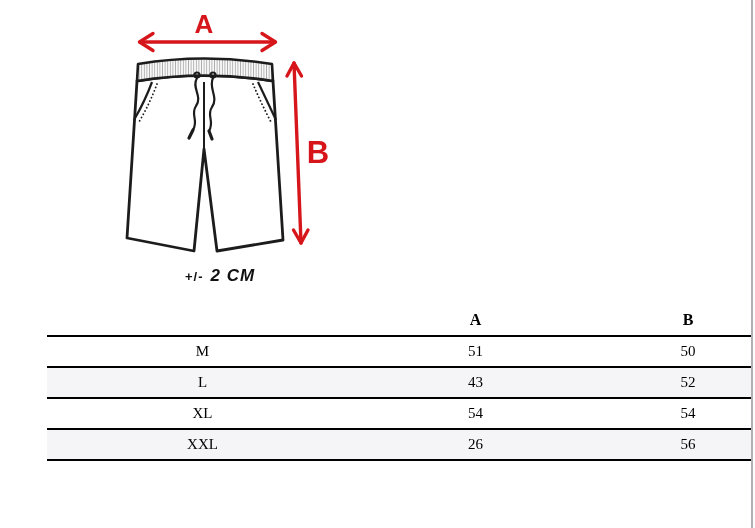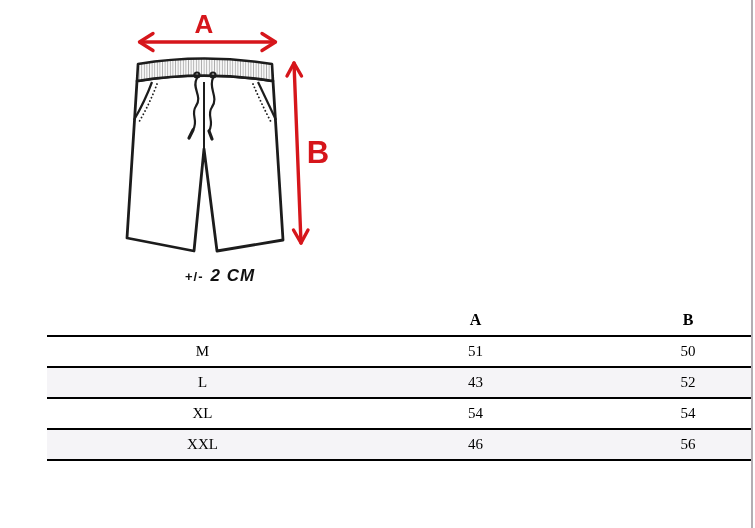--- a/index.html
+++ b/index.html
@@ -105,21 +105,21 @@
           <td>43</td>
           <td>52</td>
         </tr>
         <tr>
           <td>XL</td>
           <td>54</td>
           <td>54</td>
         </tr>
         <tr class="stripe">
           <td>XXL</td>
-          <td>46</td>
+          <td>26</td>
           <td>56</td>
         </tr>
       </tbody>
     </table>
   </div>
 
   <div class="edge-divider"></div>
 </div>
 
 </body></html>

